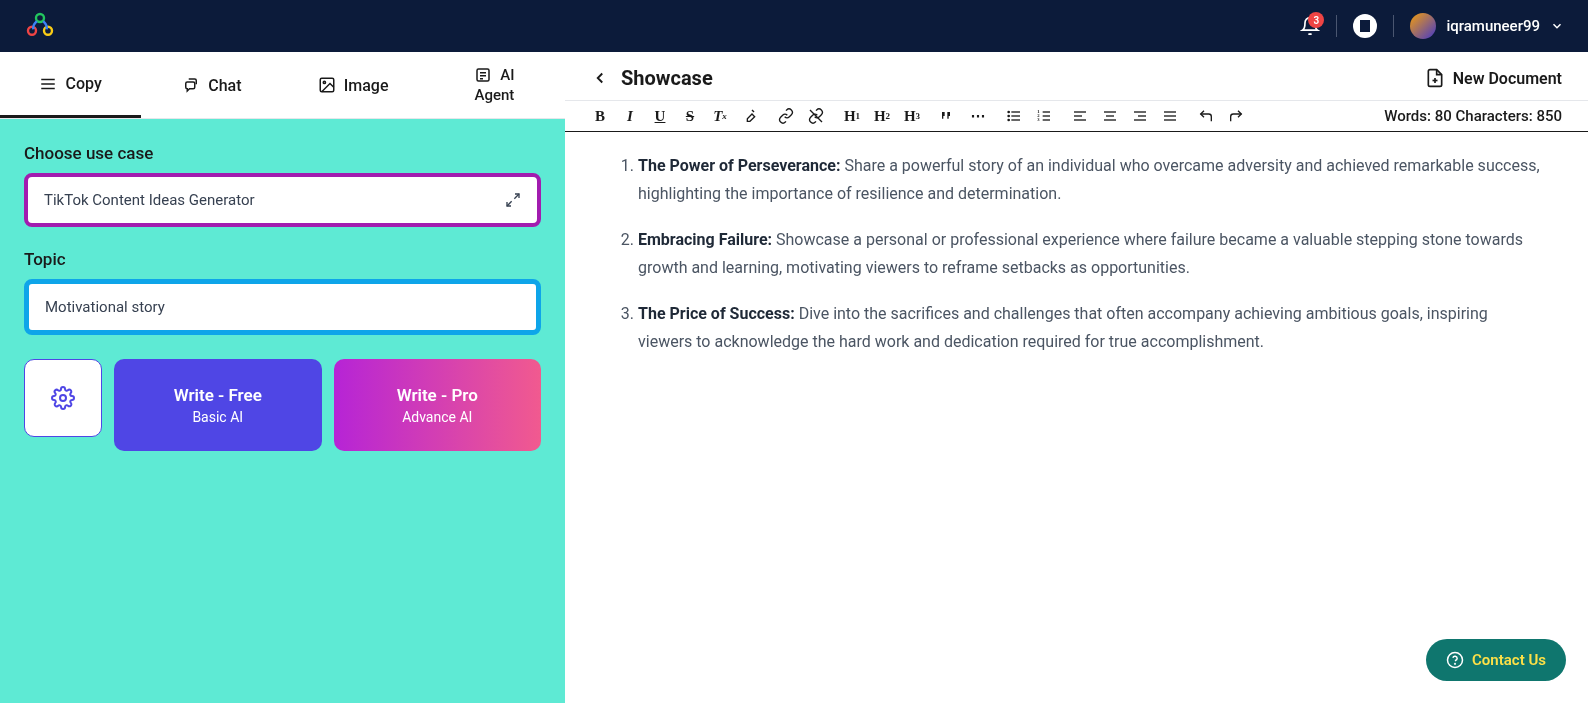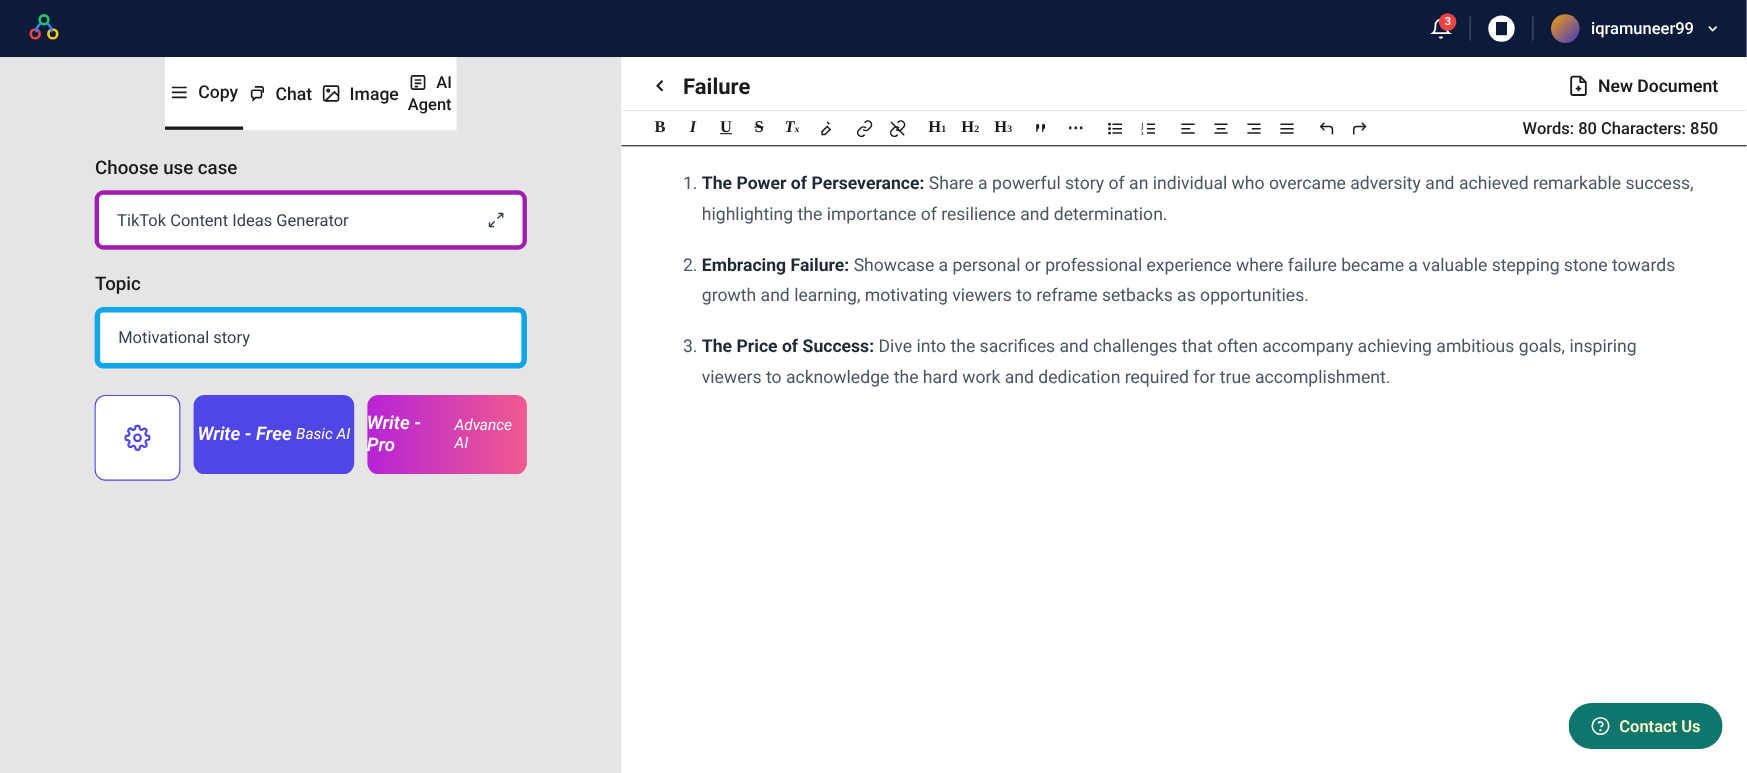--- a/index.html
+++ b/index.html
@@ -19,21 +19,21 @@
 .divider { width: 1px; height: 22px; background: #4a5670; }
 .bell-wrap { position: relative; cursor: pointer; }
 .badge { position: absolute; top: -4px; right: -4px; background: #ef4444; color: #fff; font-size: 10px; font-weight: 600; width: 16px; height: 16px; border-radius: 50%; display: flex; align-items: center; justify-content: center; }
 .credit-circle { width: 24px; height: 24px; border-radius: 50%; background: #fff; display: flex; align-items: center; justify-content: center; }
 .credit-circle-inner { width: 10px; height: 12px; background: #0c1b3a; }
 .avatar { width: 26px; height: 26px; border-radius: 50%; background: linear-gradient(135deg, #f59e0b, #4338ca); }
 .user-drop { display: flex; align-items: center; gap: 10px; cursor: pointer; font-size: 15px; font-weight: 500; }
 
 .main { display: flex; height: calc(100vh - 52px); }
 
-.sidebar { width: 565px; background: #e5e5e5; display: flex; flex-direction: column; align-items: center; }
+.sidebar { width: 565px; background: #5eead4; display: flex; flex-direction: column; }
 .tabs { display: flex; background: #fff; border-bottom: 1px solid #e5e7eb; }
 .tab {
   flex: 1;
   display: flex;
   align-items: center;
   justify-content: center;
   gap: 8px;
   padding: 14px 4px;
   font-size: 16px;
   font-weight: 500;
@@ -45,21 +45,21 @@
 .tab.ai-agent .ai-row { display:flex; align-items:center; gap:8px; }
 .icon { width: 18px; height: 18px; display: inline-flex; align-items: center; justify-content: center; }
 
 .sidebar-body { padding: 20px 24px; flex: 1; }
 .sec-label { font-size: 17px; font-weight: 500; color: #1a1a1a; margin-bottom: 10px; margin-top: 4px; }
 .select-box { background: #fff; border: 4px solid #a21caf; border-radius: 8px; padding: 14px 16px; display: flex; align-items: center; justify-content: space-between; cursor: pointer; font-size: 15px; color: #374151; }
 .input-box { width: 100%; background: #fff; border: 5px solid #0ea5e9; border-radius: 8px; padding: 14px 16px; font-size: 15px; color: #374151; font-family: inherit; }
 
 .btn-row { display: flex; gap: 12px; margin-top: 24px; }
 .settings-btn { width: 78px; height: 78px; background: #fff; border: 1.5px solid #4f46e5; border-radius: 10px; display: flex; align-items: center; justify-content: center; cursor: pointer; }
-.write-btn { flex: 1; height: 72px; border-radius: 10px; display: flex; flex-direction: row; align-items: center; justify-content: center; gap: 4px; color: #fff; cursor: pointer; font-style: italic; }
+.write-btn { flex: 1; height: 92px; border-radius: 10px; display: flex; flex-direction: column; align-items: center; justify-content: center; gap: 4px; color: #fff; cursor: pointer; }
 .write-btn .title { font-size: 17px; font-weight: 600; }
 .write-btn .sub { font-size: 14px; }
 .write-free { background: #4f46e5; }
 .write-pro { background: linear-gradient(90deg, #b624d6, #f15a8f); }
 
 .editor-panel { flex: 1; display: flex; flex-direction: column; background: #fff; }
 .doc-header { display: flex; align-items: center; justify-content: space-between; padding: 14px 26px 10px; }
 .doc-title-row { display: flex; align-items: center; gap: 12px; }
 .doc-title { font-size: 20px; font-weight: 700; }
 .new-doc { display: flex; align-items: center; gap: 8px; font-size: 16px; font-weight: 600; cursor: pointer; }
@@ -73,21 +73,21 @@
 .font-sub { font-size: 9px; vertical-align: sub; }
 .stats { margin-left: auto; font-size: 15px; font-weight: 500; white-space:nowrap; }
 
 .content-area { padding: 20px 47px; font-size: 16px; line-height: 1.75; color: #4b5563; overflow-y:auto; }
 .content-area ol { padding-left: 26px; }
 .content-area li { margin-bottom: 18px; }
 .content-area strong { color: #1f2937; font-weight: 700; }
 
 .contact-btn {
   position: fixed; bottom: 22px; right: 22px;
-  background: #0f766e; color: #fef9c3; border-radius: 26px;
+  background: #0f766e; color: #fde047; border-radius: 26px;
   padding: 12px 20px; display: flex; align-items: center; gap: 8px;
   font-size: 15px; font-weight: 600; cursor: pointer;
 }
 
 svg { display: block; }
 </style>
 </head>
 <body>
 
 <div class="header">
@@ -209,21 +209,21 @@
   </div>
 
   <div class="editor-panel">
     <div class="doc-header">
       <div class="doc-title-row">
         <span>
             <svg width="18" height="18" viewBox="0 0 24 24" fill="none" stroke="currentColor" stroke-width="2.5">
               <polyline points="15 18 9 12 15 6"></polyline>
             </svg>
           </span>
-        <span class="doc-title">Failure</span>
+        <span class="doc-title">Showcase</span>
       </div>
       <div class="new-doc">
         <svg width="20" height="20" viewBox="0 0 24 24" fill="none" stroke="currentColor" stroke-width="2">
             <path d="M14 2H6a2 2 0 0 0-2 2v16a2 2 0 0 0 2 2h12a2 2 0 0 0 2-2V8z"></path>
             <polyline points="14 2 14 8 20 8"></polyline>
             <line x1="12" y1="18" x2="12" y2="12"></line>
             <line x1="9" y1="15" x2="15" y2="15"></line>
           </svg>
         <span>New Document</span>
       </div>

